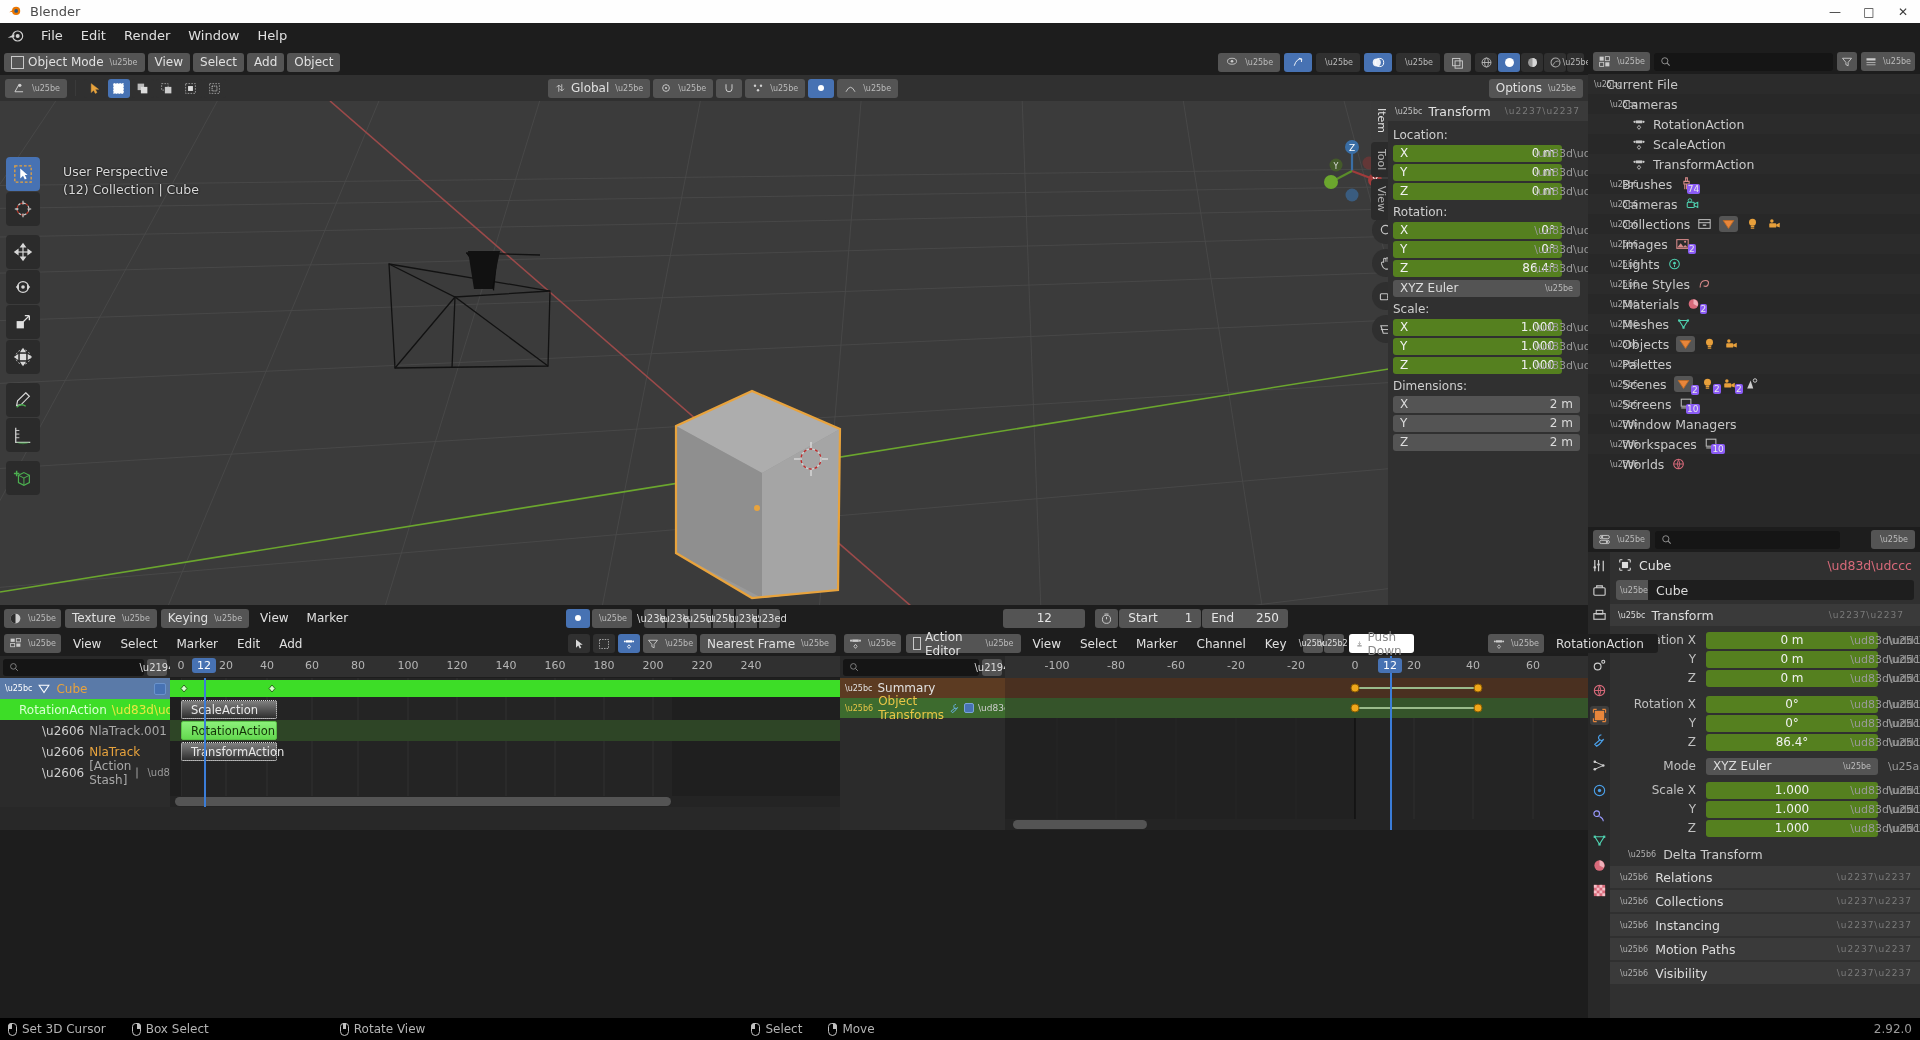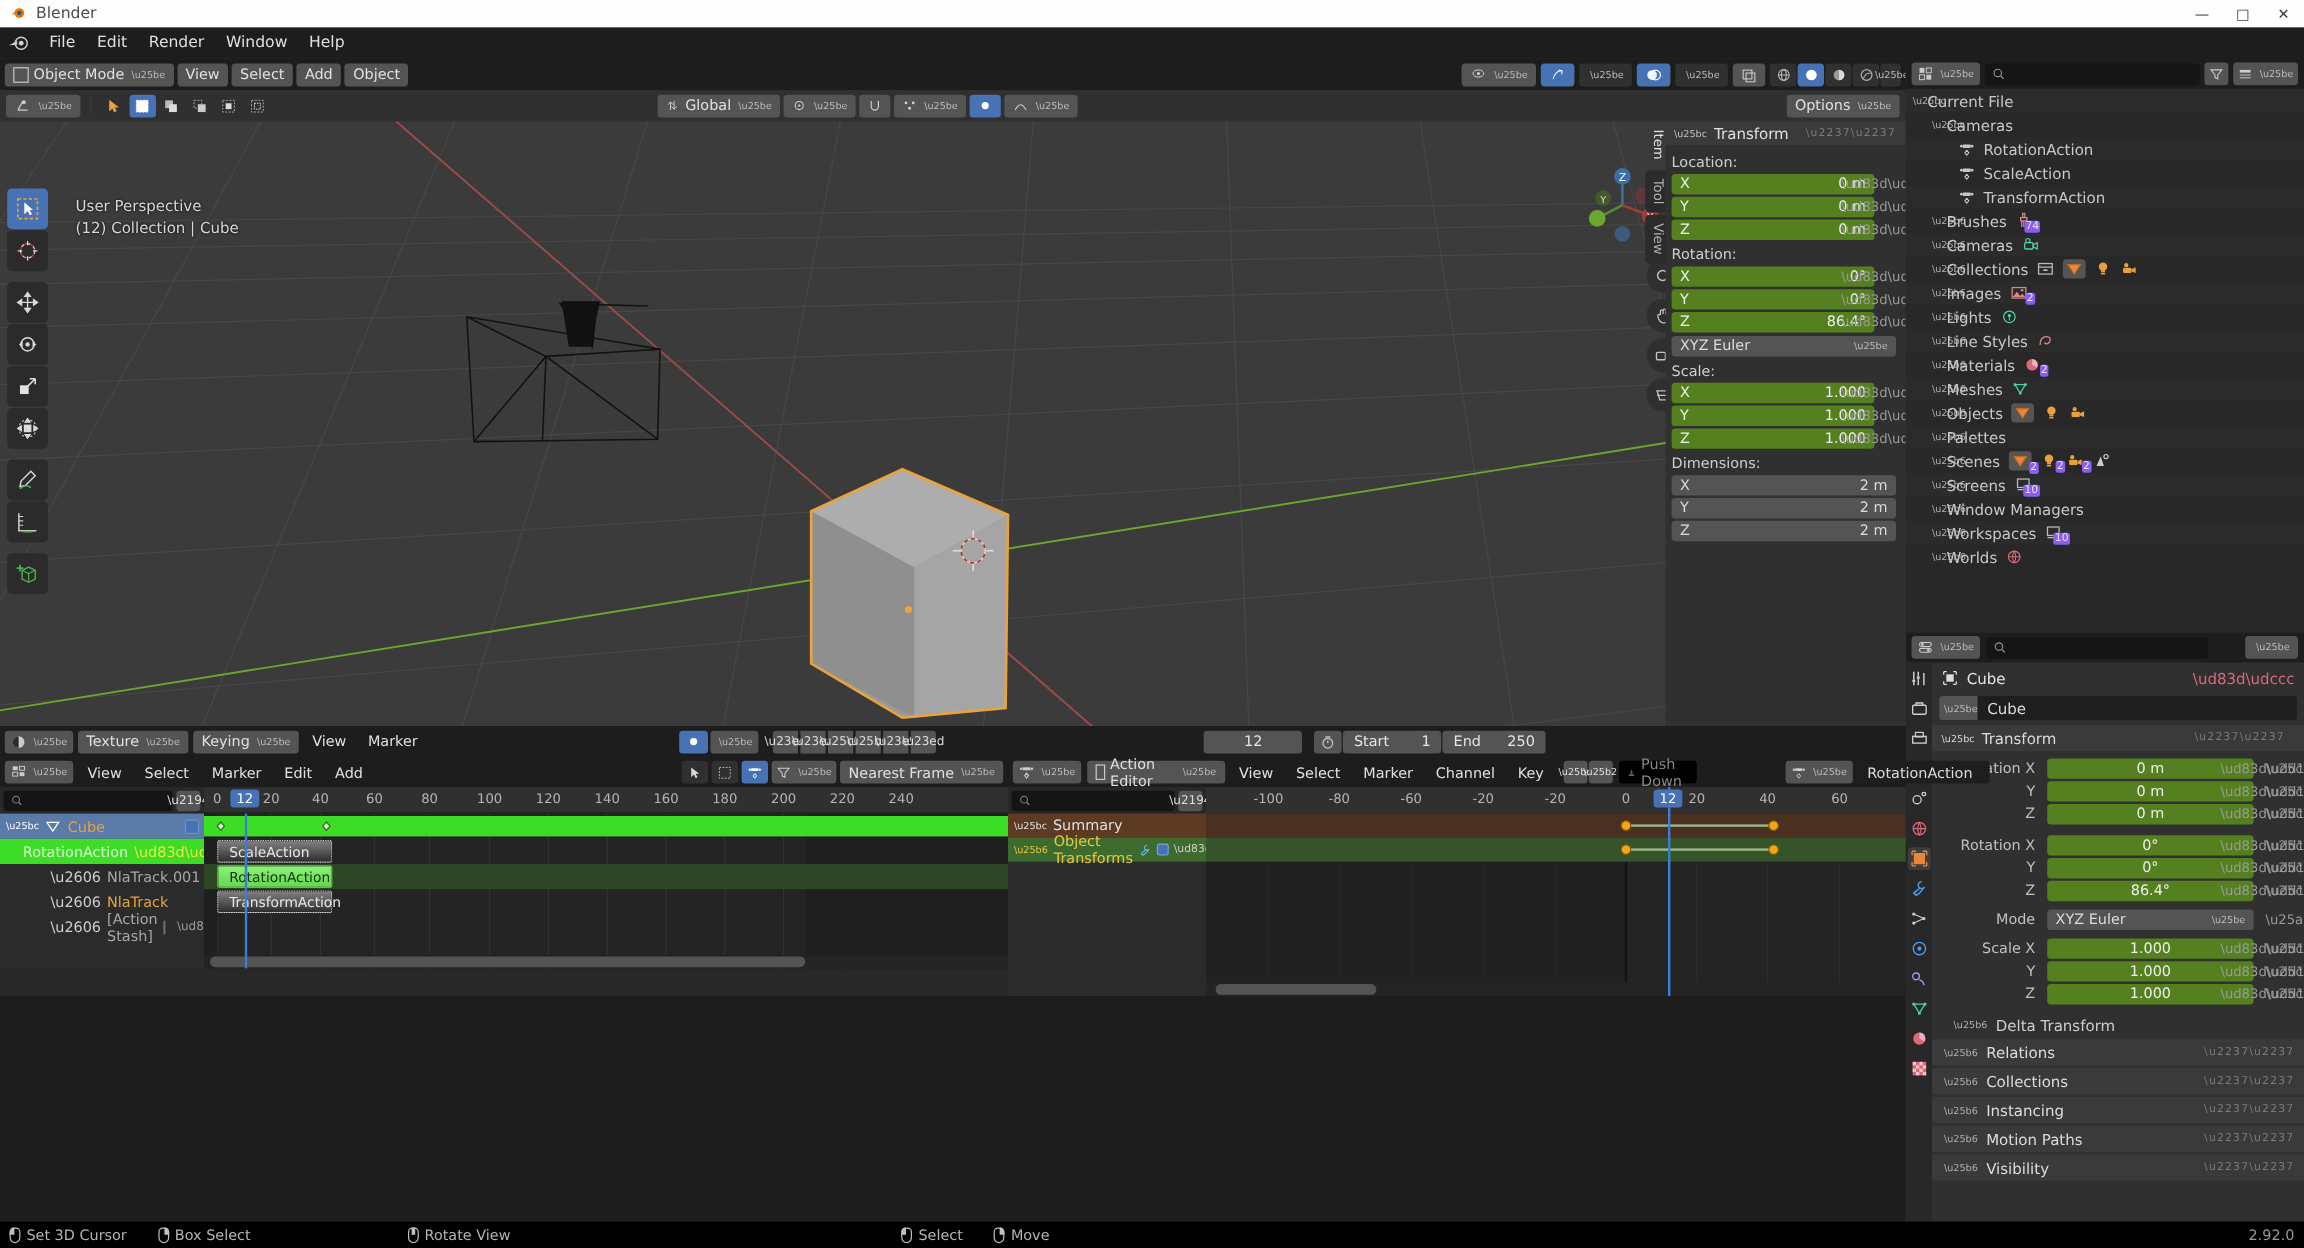--- a/index.html
+++ b/index.html
@@ -1615,21 +1615,21 @@
       </div>
       <div class="hdr-btn plain">View</div>
       <div class="hdr-btn plain">Select</div>
       <div class="hdr-btn plain">Marker</div>
       <div class="hdr-btn plain">Channel</div>
       <div class="hdr-btn plain">Key</div>
       <div style="display:flex;gap:1px;margin-left:4px;">
         <div class="hdr-btn" style="width:20px;padding:0;justify-content:center;font-size:8px;">\u25bc</div>
         <div class="hdr-btn" style="width:20px;padding:0;justify-content:center;font-size:8px;">\u25b2</div>
       </div>
-      <div class="hdr-btn" style="background:#000000;color:#888;gap:5px;">
+      <div class="hdr-btn" style="background:#ffffff;color:#888;gap:5px;">
         <svg width="12" height="12" viewBox="0 0 16 16">
             <path d="M8 2 L8 9 M5 6 L8 9.5 L11 6" fill="none" stroke="#888" stroke-width="1.3"></path>
             <rect x="3" y="11" width="10" height="2.5" fill="#888"></rect>
           </svg>
         <span>Push Down</span>
       </div>
       <div class="hdr-btn" style="background:#fef9c3;color:#888;gap:5px;margin-top:45px;">
         <svg width="12" height="12" viewBox="0 0 16 16">
             <path d="M8 2 L8 14 M2 8 L14 8 M4 4 L12 12 M12 4 L4 12" stroke="#888" stroke-width="1.2"></path>
           </svg>

